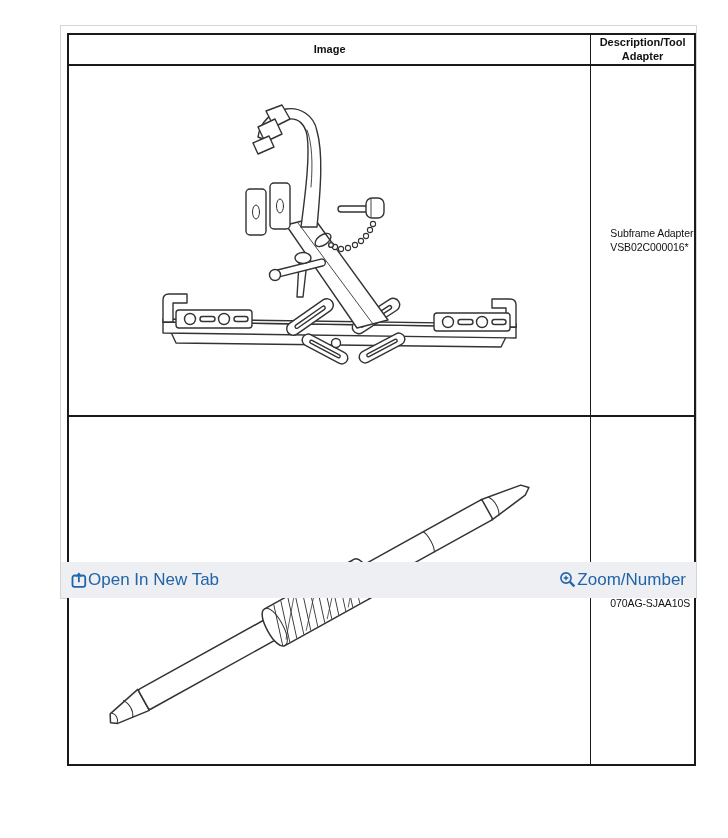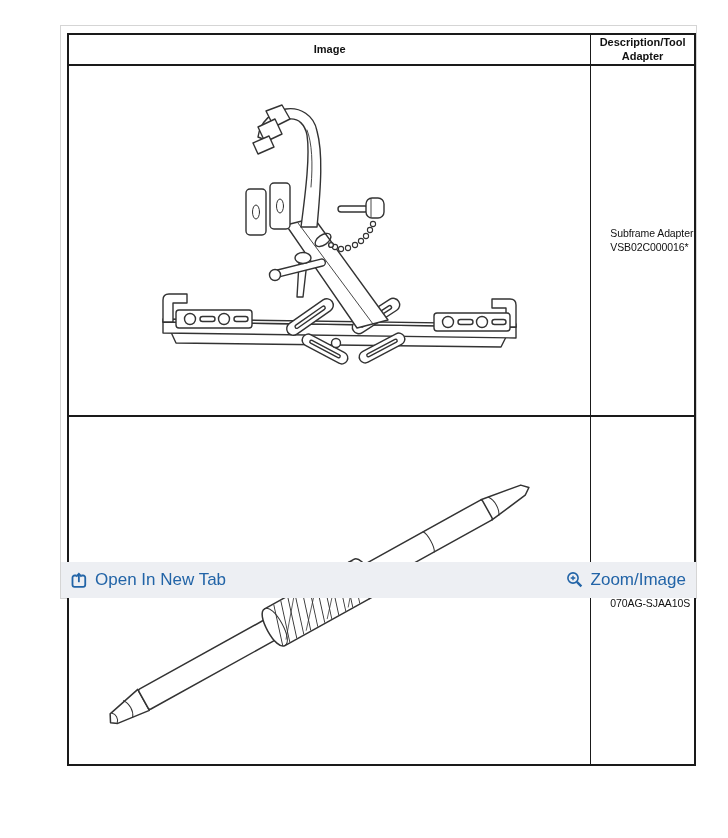--- a/index.html
+++ b/index.html
@@ -32,21 +32,21 @@
     padding:2px 0 2px 19px;line-height:1.3;letter-spacing:-0.1px;
     word-wrap:break-word;
   }
   .footer{
     position:absolute;left:0;right:0;bottom:0;height:36px;
     background:#edeff3;display:flex;justify-content:space-between;
     align-items:center;padding:0 10px;box-sizing:border-box;
   }
   a.link{
     color:#2264a7;font-size:17px;text-decoration:none;
-    display:flex;align-items:center;gap:7px;cursor:pointer;
+    display:flex;align-items:center;cursor:pointer;
   }
   a.link svg{display:block;}
   .drawing{display:block;margin:0 auto;}
 </style>
 </head>
 <body>
 
 <div class="panel">
 
   <table class="tools">
@@ -184,17 +184,17 @@
         <path d="M4.9,4.3 L7.4,1.7 L9.9,4.3" stroke-width="1.7"></path>
       </svg>
       <span>Open In New Tab</span>
     </a>
     <a class="link" href="#">
       <svg width="18" height="18" viewBox="0 0 18 18" fill="none" stroke="currentColor">
         <circle cx="7" cy="7" r="5.1" stroke-width="1.6"></circle>
         <path d="M7,4.7 V9.3 M4.7,7 H9.3" stroke-width="1.4"></path>
         <path d="M10.9,10.9 L15.4,15.4" stroke-width="2.3"></path>
       </svg>
-      <span>Zoom/Image</span>
+      <span>Zoom/Number</span>
     </a>
   </div>
 
 </div>
 
 </body></html>

